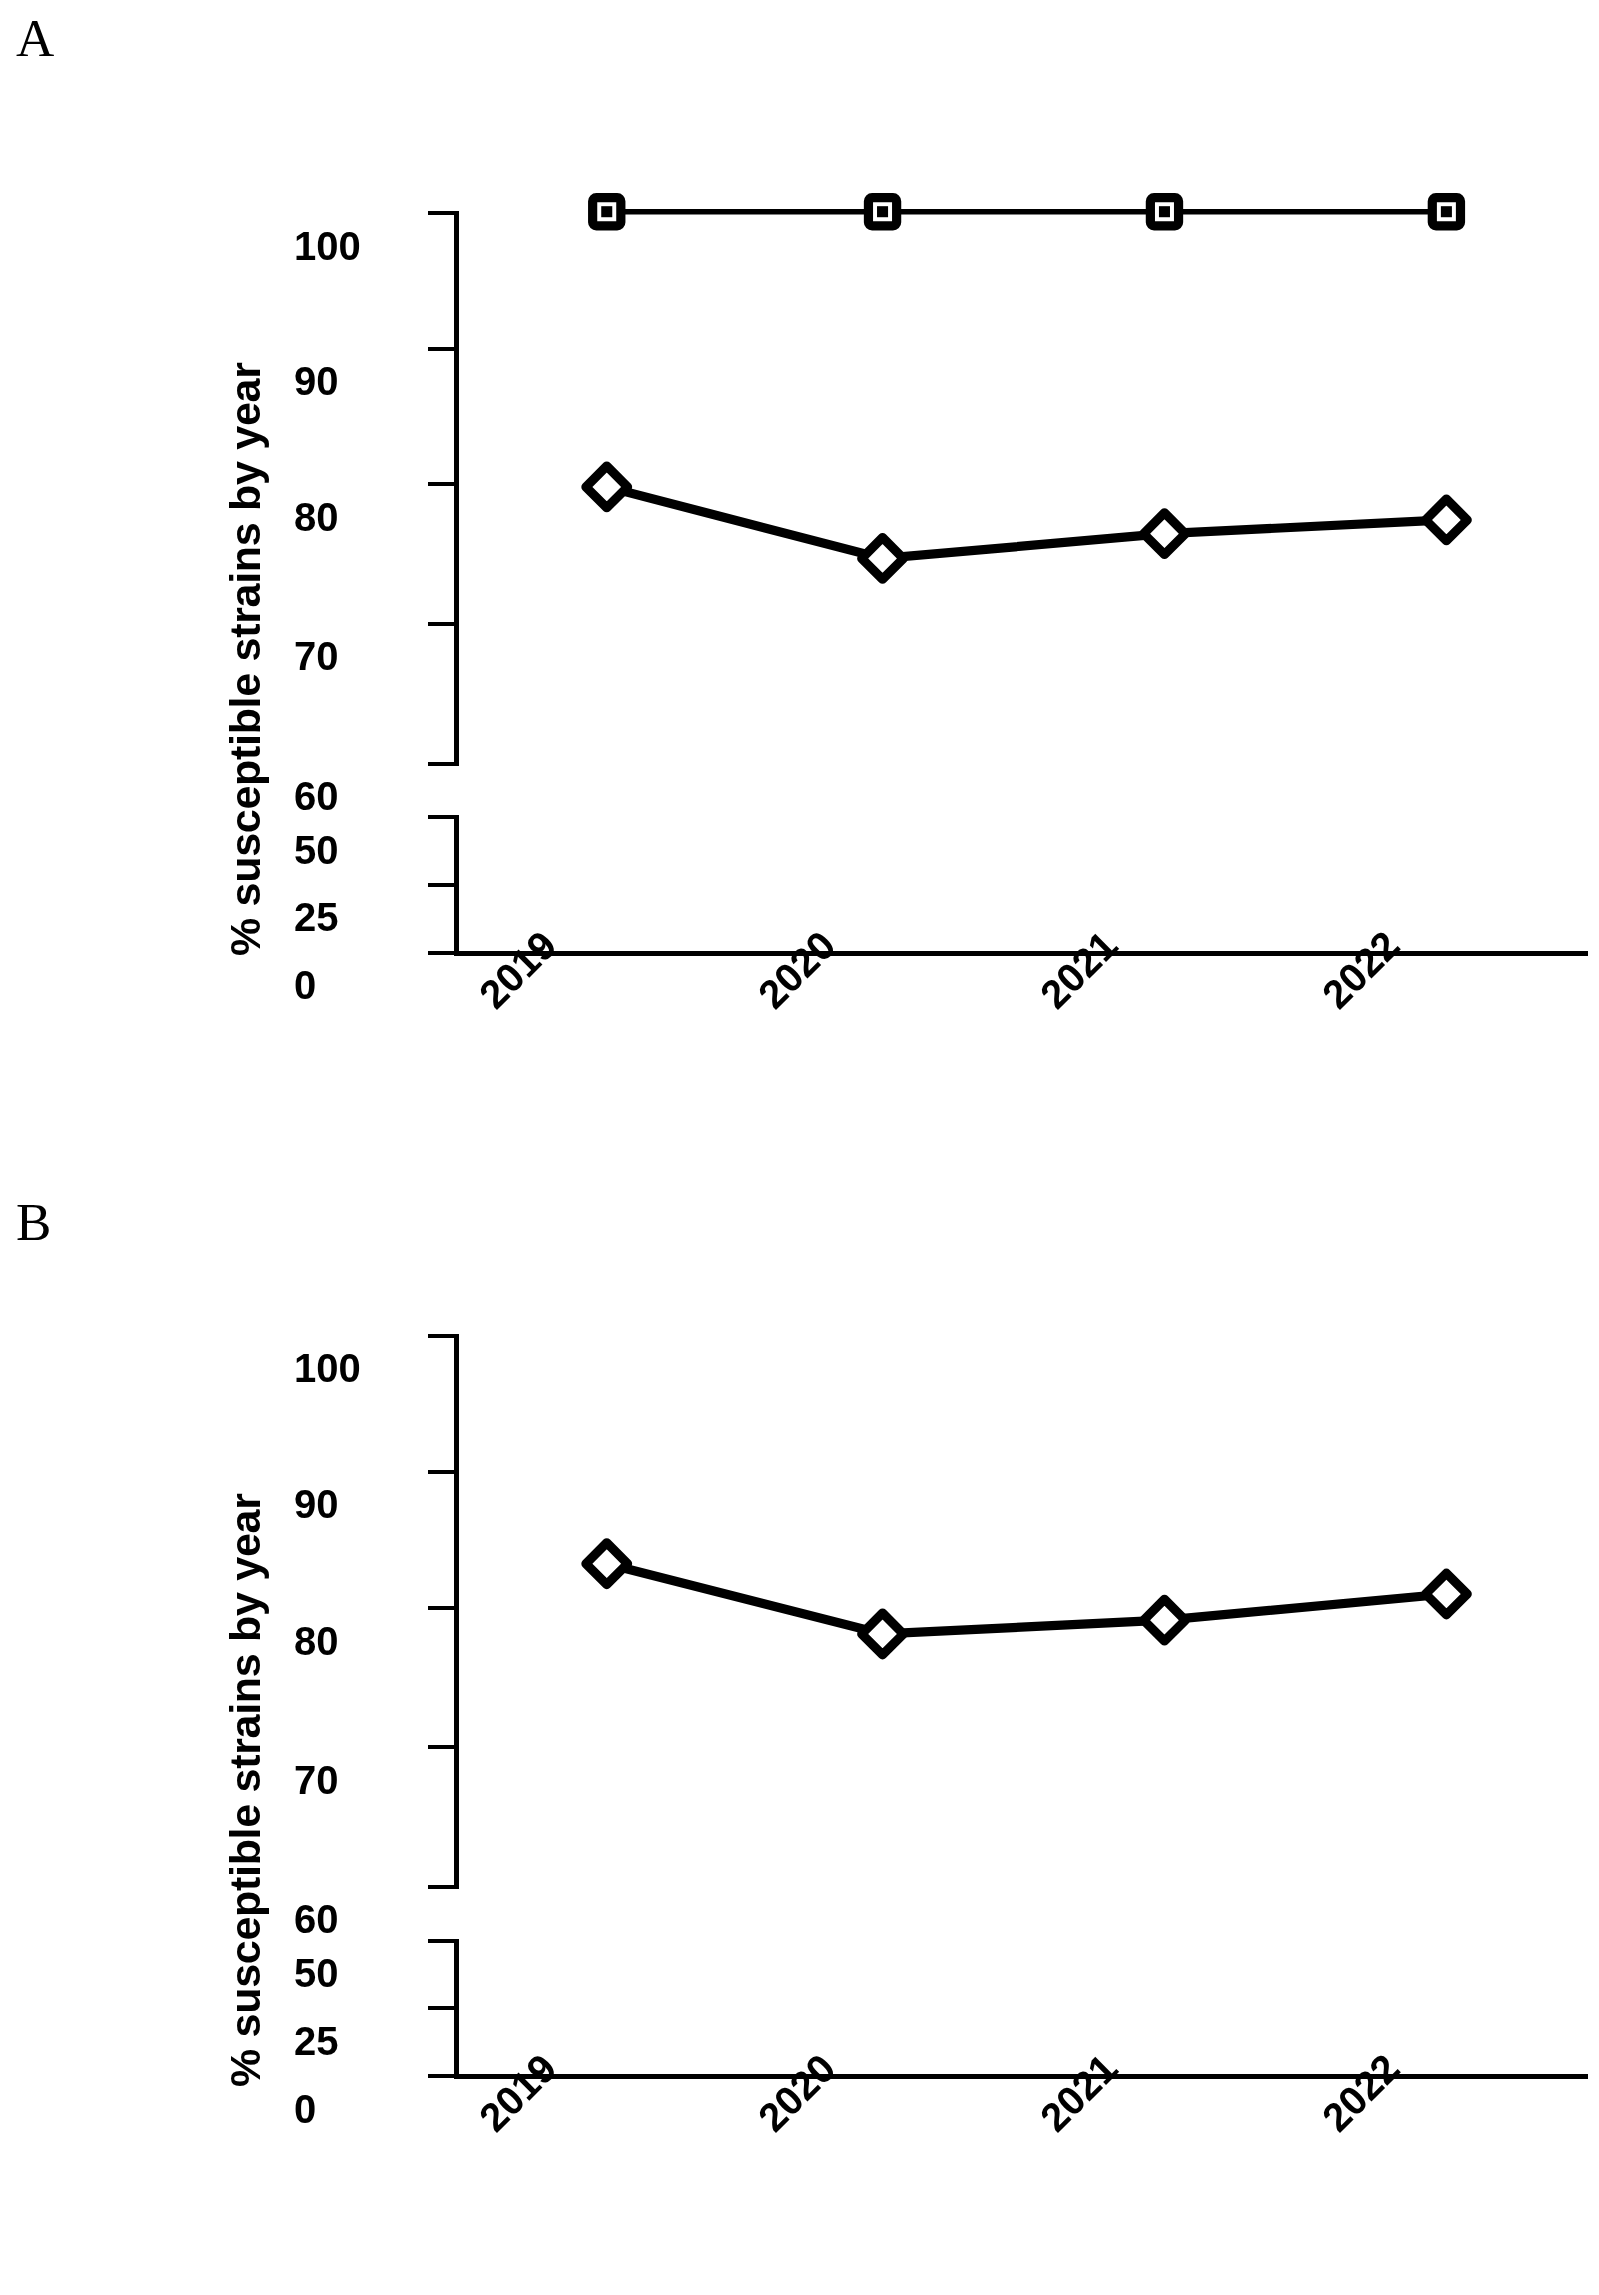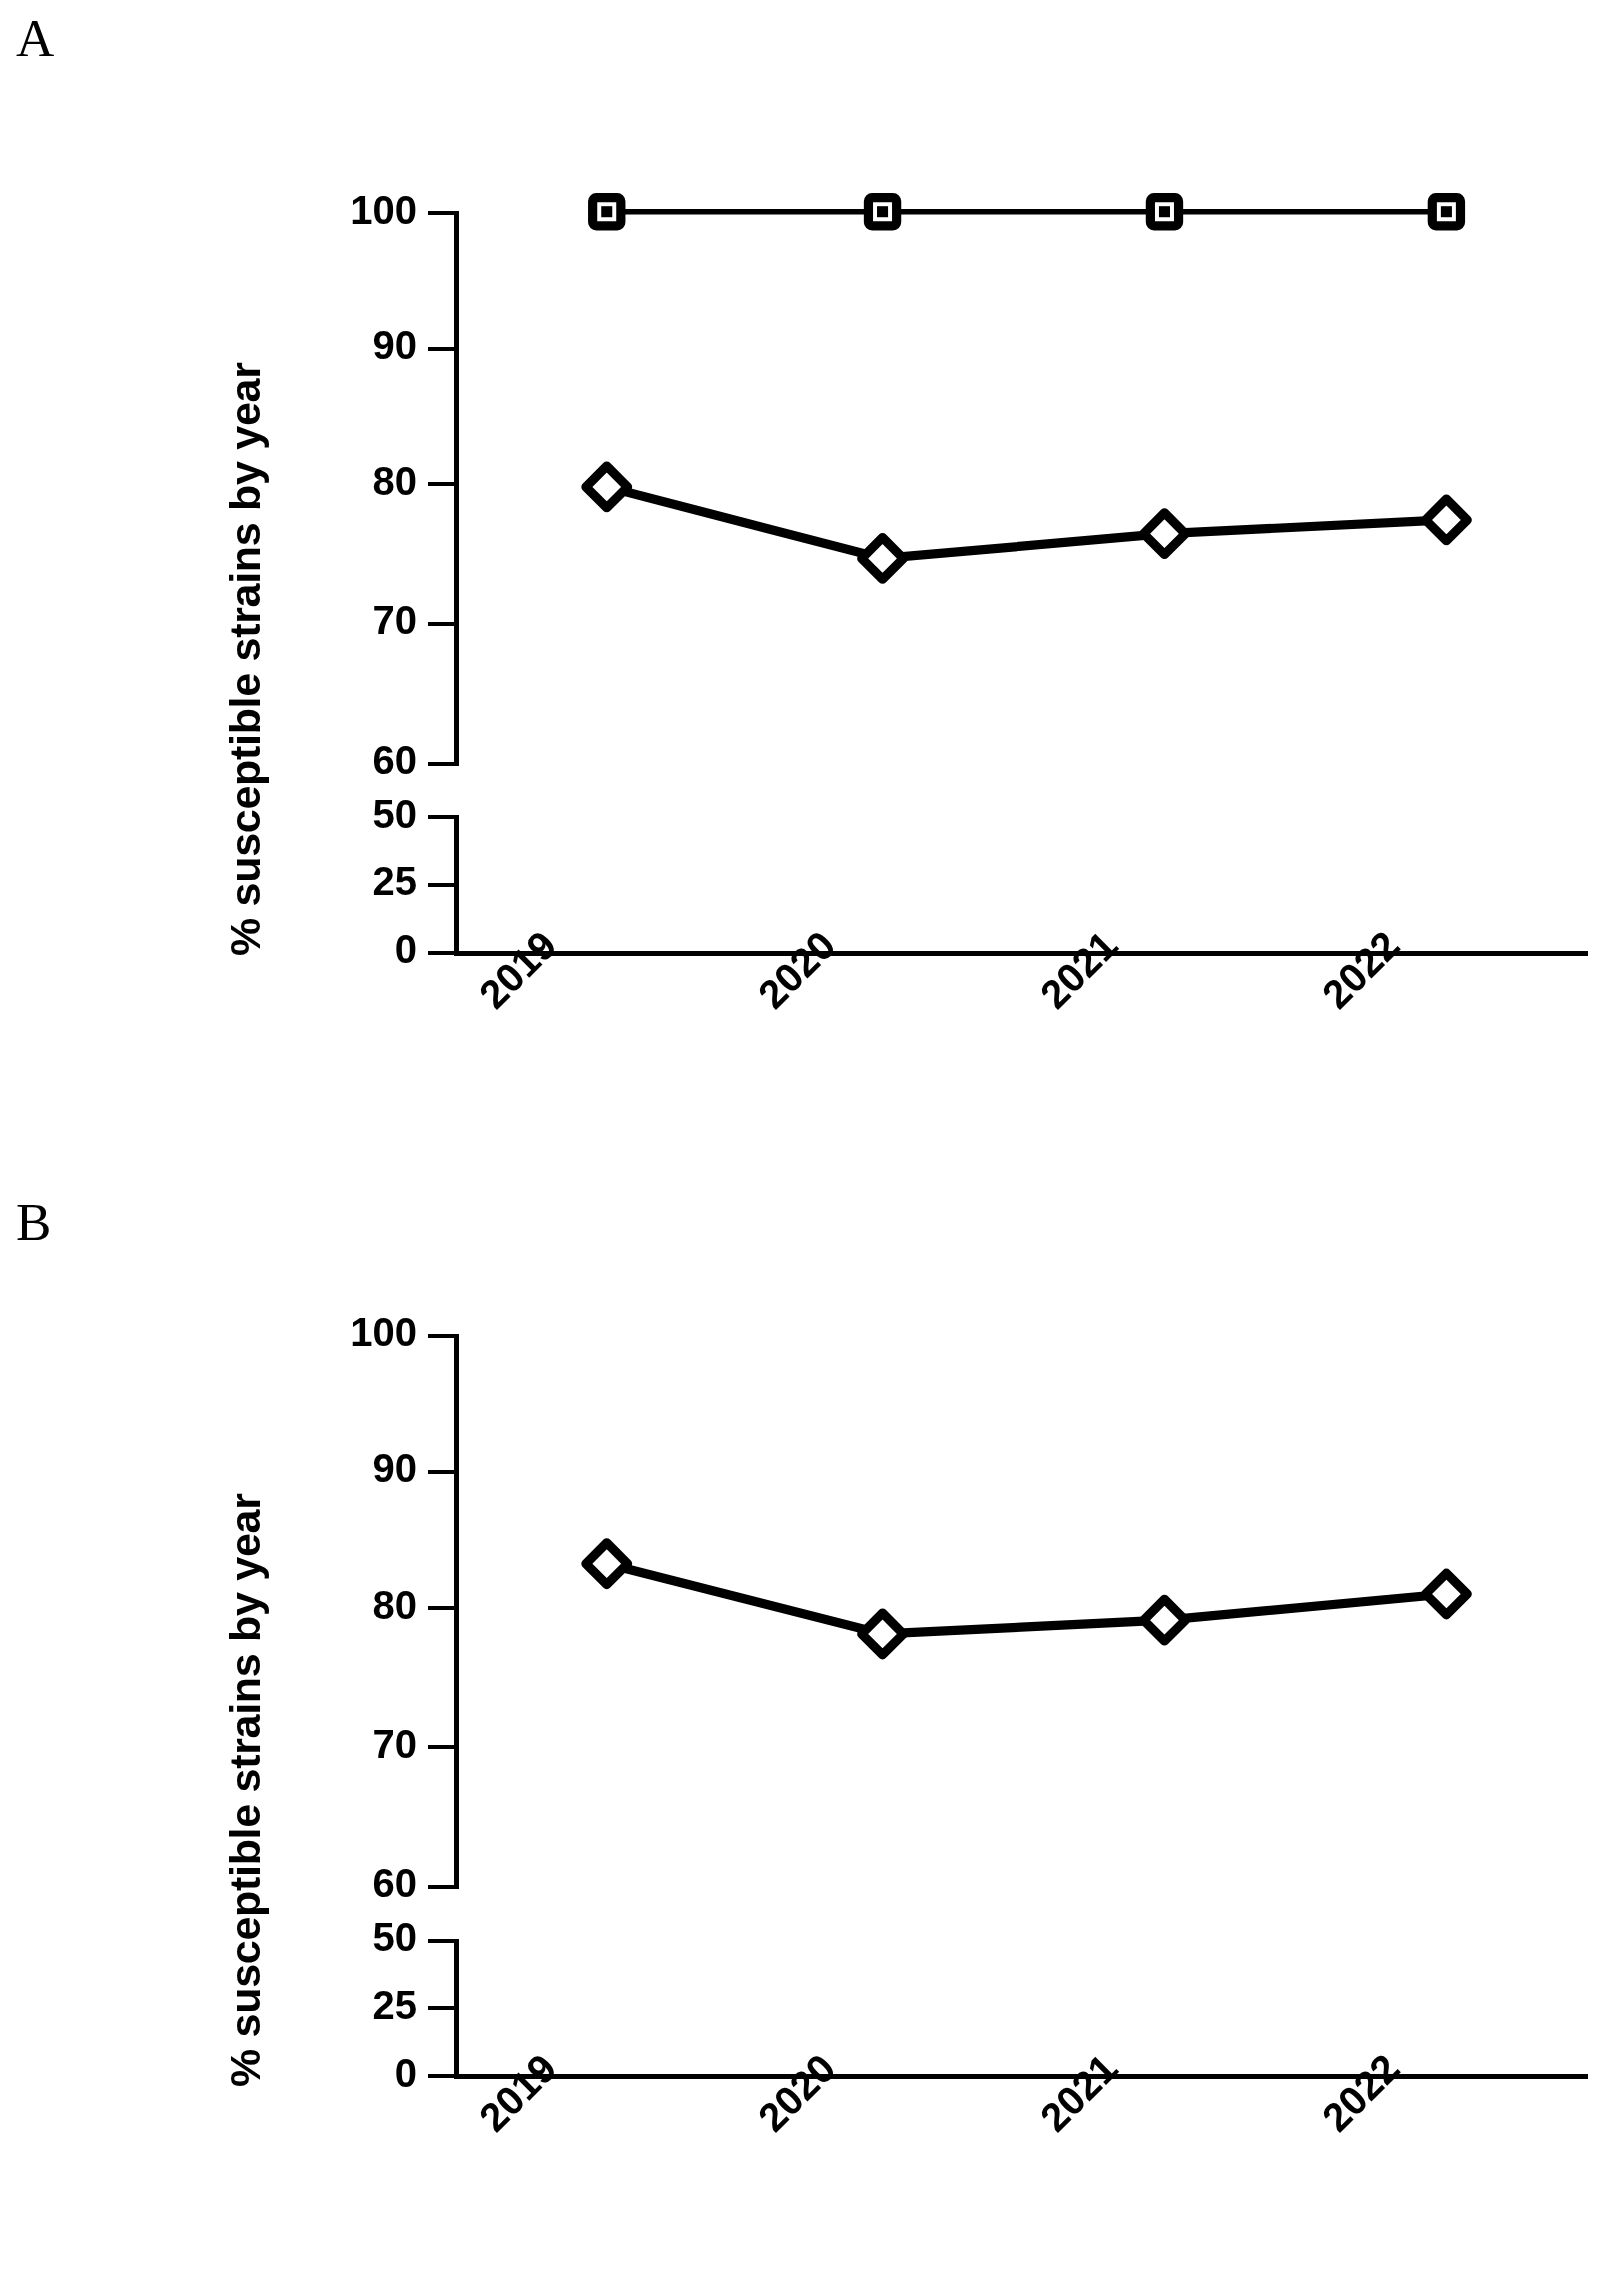--- a/index.html
+++ b/index.html
@@ -48,23 +48,24 @@
   }
   .tick {
     position: absolute;
     background: #000;
     height: 4.3px;
   }
   .tick-label {
     position: absolute;
     font-size: 40px;
     font-weight: bold;
-    text-align: right;
+    text-align: left;
     white-space: nowrap;
     line-height: 1;
+    margin-top: 36px;
   }
   .x-label {
     position: absolute;
     font-size: 40px;
     font-weight: bold;
     white-space: nowrap;
     transform-origin: left top;
     transform: rotate(-45deg);
     line-height: 1;
   }

